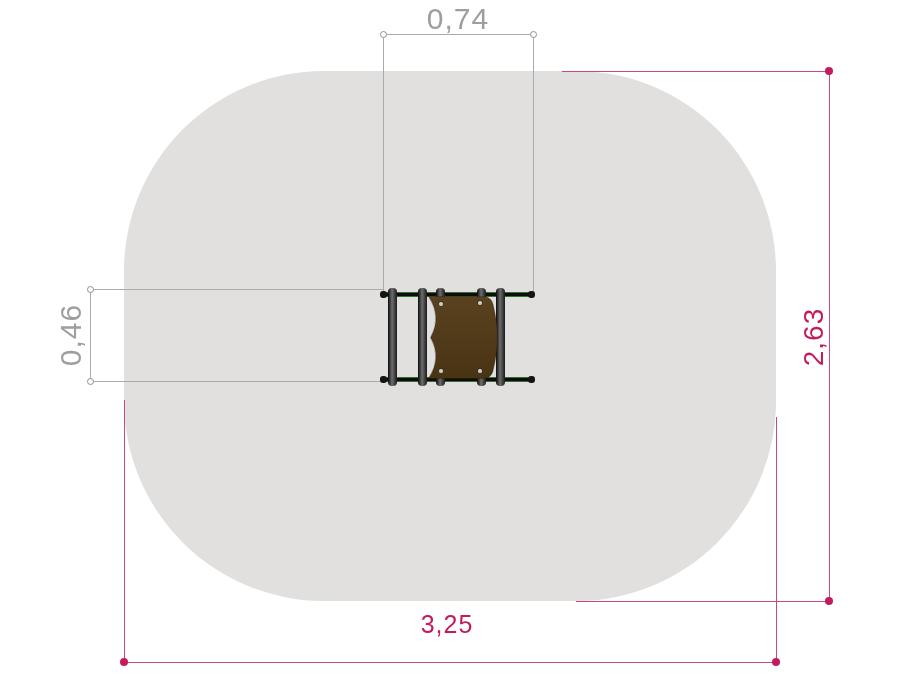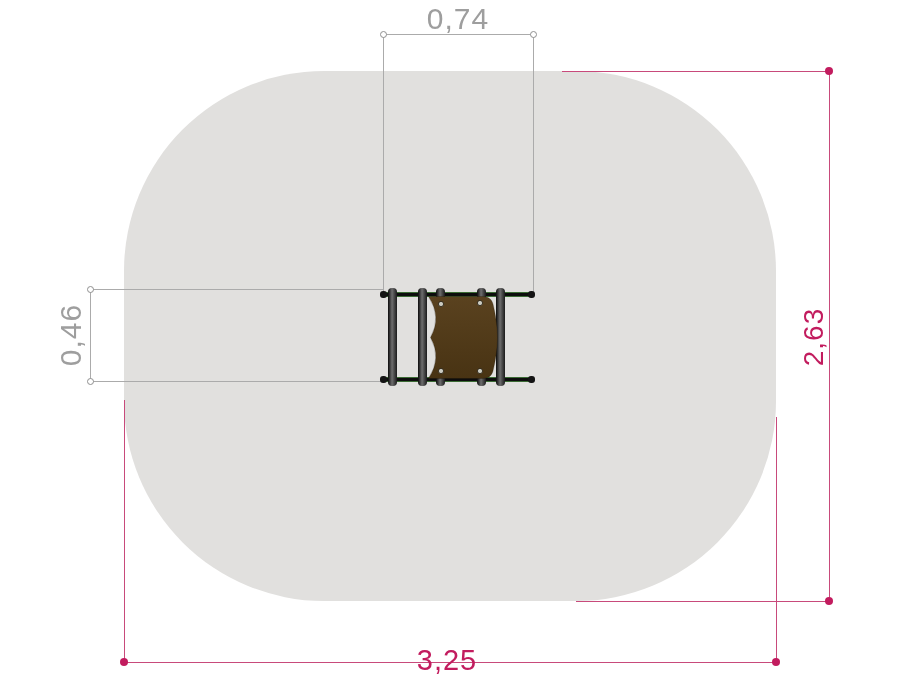--- a/index.html
+++ b/index.html
@@ -73,21 +73,21 @@
   <div class="dim-line mag w1" style="left:829px;top:71px;height:530px;"></div>
   <div class="endpoint-dot" style="left:825px;top:67px;"></div>
   <div class="endpoint-dot" style="left:825px;top:597px;"></div>
   <div class="dim-label mag rot" style="left:754px;top:321px;width:120px;">2,63</div>
 
   <div class="dim-line mag w1" style="left:124px;top:400px;height:262px;"></div>
   <div class="dim-line mag w1" style="left:776px;top:417px;height:245px;"></div>
   <div class="dim-line mag h1" style="left:124px;top:662px;width:652px;"></div>
   <div class="endpoint-dot" style="left:120px;top:658px;"></div>
   <div class="endpoint-dot" style="left:772px;top:658px;"></div>
-  <div class="dim-label mag" style="left:377px;top:644px;width:140px;font-size:29px;">3,25</div>
+  <div class="dim-label mag" style="left:377px;top:608px;width:140px;font-size:25px;">3,25</div>
 
   <div>
 
     <div class="rail" style="left:383px;top:292px;"></div>
     <div class="rail" style="left:383px;top:377px;"></div>
     <div class="rail-cap" style="left:380px;top:291px;"></div>
     <div class="rail-cap" style="left:528px;top:291px;"></div>
     <div class="rail-cap" style="left:380px;top:376px;"></div>
     <div class="rail-cap" style="left:528px;top:376px;"></div>
 

